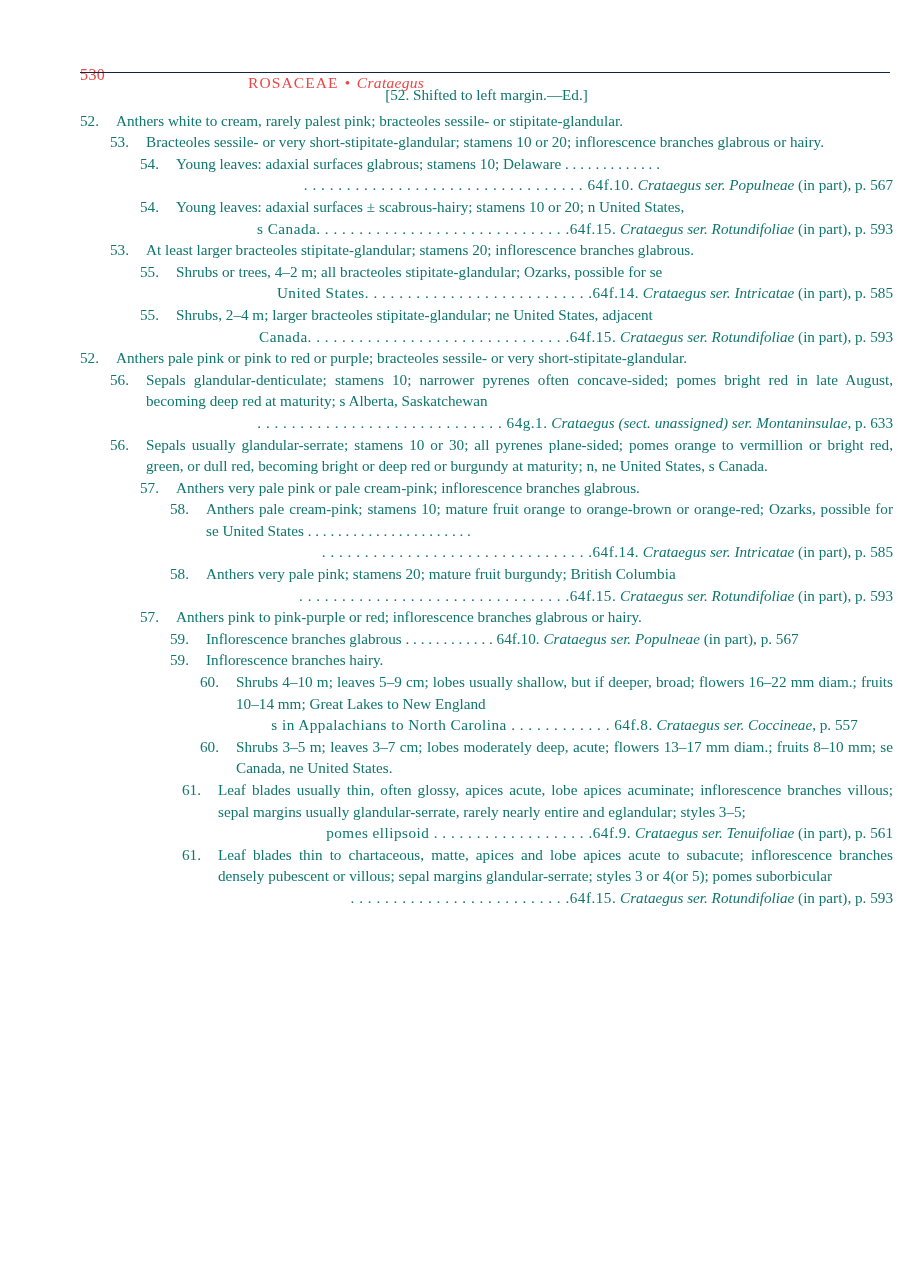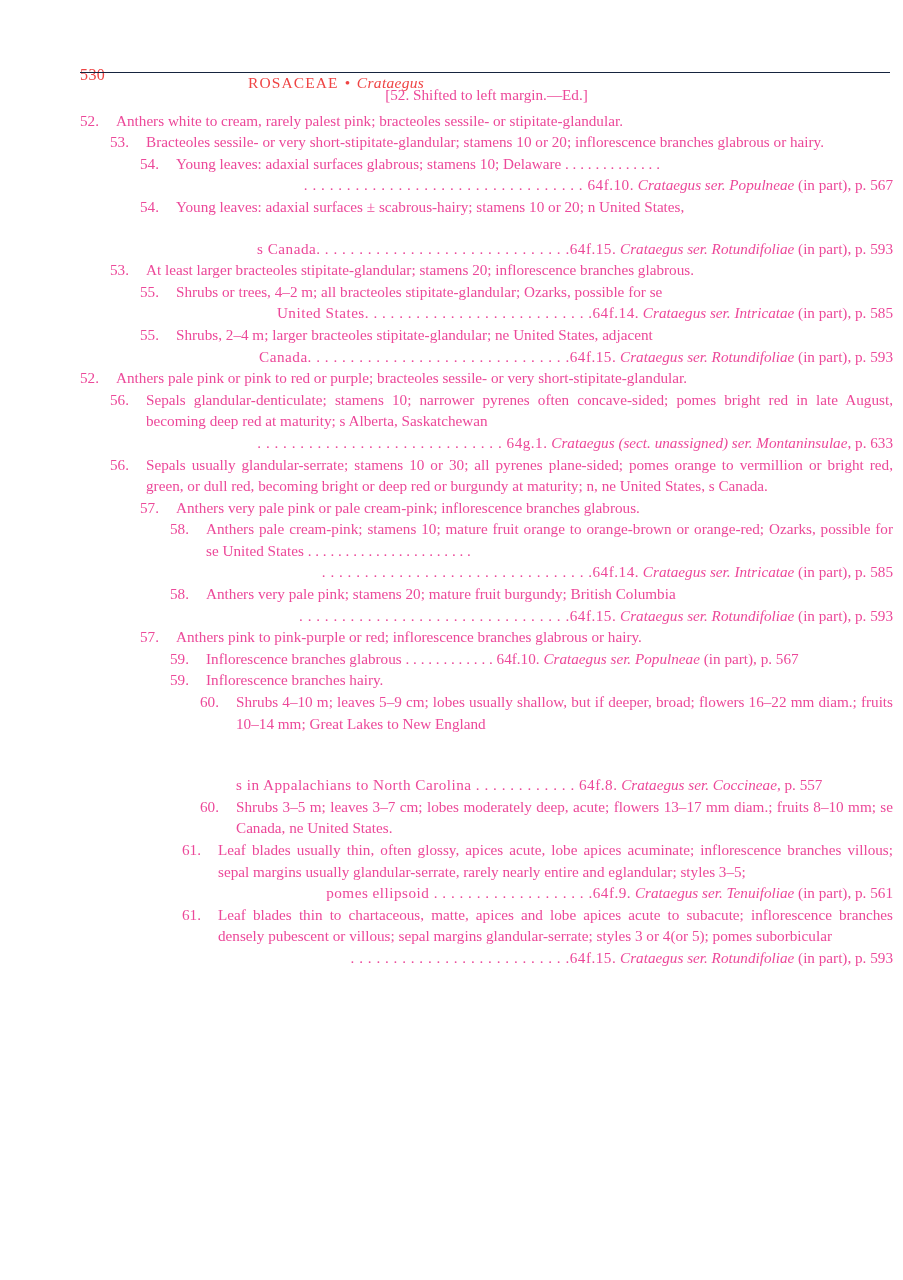--- a/index.html
+++ b/index.html
@@ -65,21 +65,21 @@
     background: #16243f;
   }
   
   .body {
     position: absolute;
     top: 84px;
     left: 80px;
     width: 813px;
     font-size: 15.2px;
     line-height: 21.6px;
-    color: #ec4899;
+    color: #0f766e;
   }
   .note {
     text-align: center;
     margin: 0 0 4px 0;
     font-size: 15.2px;
   }
   .lead {
     position: relative;
     margin: 0;
     padding: 0 0 0 0;
@@ -133,21 +133,21 @@
         </p>
         <p class="lead l3">
           <span class="num">54.</span>
           <span class="txt"><span>Young leaves: adaxial surfaces glabrous; stamens 10; Delaware . . . . . . . . . . . . .</span></span>
         </p>
         <p class="lead l3 nojust" style="text-align: right;"><span class="dots">. . . . . . . . . . . . . . . . . . . . . . . . . . . . . . . . . 64f.10.</span><span>  </span><i>Crataegus ser. Populneae</i><span> (in part), p. 567</span></p>
         <p class="lead l3">
           <span class="num">54.</span>
           <span class="txt"><span>Young leaves: adaxial surfaces ± scabrous-hairy; stamens 10 or 20; n United States,</span></span>
         </p>
-        <p class="lead l3 nojust" style="text-align: right; margin-top: 20px;"><span class="dots">s Canada. . . . . . . . . . . . . . . . . . . . . . . . . . . . . .64f.15.</span><span>  </span><i>Crataegus ser. Rotundifoliae</i><span> (in part), p. 593</span></p>
+        <p class="lead l3 nojust" style="text-align: right;"><span class="dots">s Canada. . . . . . . . . . . . . . . . . . . . . . . . . . . . . .64f.15.</span><span>  </span><i>Crataegus ser. Rotundifoliae</i><span> (in part), p. 593</span></p>
         <p class="lead l2">
           <span class="num">53.</span>
           <span class="txt"><span>At least larger bracteoles stipitate-glandular; stamens 20; inflorescence branches glabrous.</span></span>
         </p>
         <p class="lead l3">
           <span class="num">55.</span>
           <span class="txt"><span>Shrubs or trees, 4–2 m; all bracteoles stipitate-glandular; Ozarks, possible for se</span></span>
         </p>
         <p class="lead l3 nojust" style="text-align: right;"><span class="dots">United States. . . . . . . . . . . . . . . . . . . . . . . . . . .64f.14.</span><span>  </span><i>Crataegus ser. Intricatae</i><span> (in part), p. 585</span></p>
         <p class="lead l3">
@@ -191,21 +191,21 @@
           <span class="txt"><span>Inflorescence branches glabrous . . . . . . . . . . . . 64f.10.</span><span>  </span><i>Crataegus ser. Populneae</i><span> (in part), p. 567</span></span>
         </p>
         <p class="lead l4">
           <span class="num">59.</span>
           <span class="txt"><span>Inflorescence branches hairy.</span></span>
         </p>
         <p class="lead l5">
           <span class="num">60.</span>
           <span class="txt"><span>Shrubs 4–10 m; leaves 5–9 cm; lobes usually shallow, but if deeper, broad; flowers 16–22 mm diam.; fruits 10–14 mm; Great Lakes to New England</span></span>
         </p>
-        <p class="lead l5 nojust" style="text-align: left; margin-top: 40px;"><span class="dots">s in Appalachians to North Carolina . . . . . . . . . . . .  64f.8.</span><span>  </span><i>Crataegus ser. Coccineae</i><span>, p. 557</span></p>
+        <p class="lead l5 nojust" style="text-align: center;"><span class="dots">s in Appalachians to North Carolina . . . . . . . . . . . .  64f.8.</span><span>  </span><i>Crataegus ser. Coccineae</i><span>, p. 557</span></p>
         <p class="lead l5">
           <span class="num">60.</span>
           <span class="txt"><span>Shrubs 3–5 m; leaves 3–7 cm; lobes moderately deep, acute; flowers 13–17 mm diam.; fruits 8–10 mm; se Canada, ne United States.</span></span>
         </p>
         <p class="lead l6">
           <span class="num">61.</span>
           <span class="txt"><span>Leaf blades usually thin, often glossy, apices acute, lobe apices acuminate; inflorescence branches villous; sepal margins usually glandular-serrate, rarely nearly entire and eglandular; styles 3–5;</span></span>
         </p>
         <p class="lead l6 nojust" style="text-align: right;"><span class="dots">pomes ellipsoid . . . . . . . . . . . . . . . . . . .64f.9.</span><span>  </span><i>Crataegus ser. Tenuifoliae</i><span> (in part), p. 561</span></p>
         <p class="lead l6">

